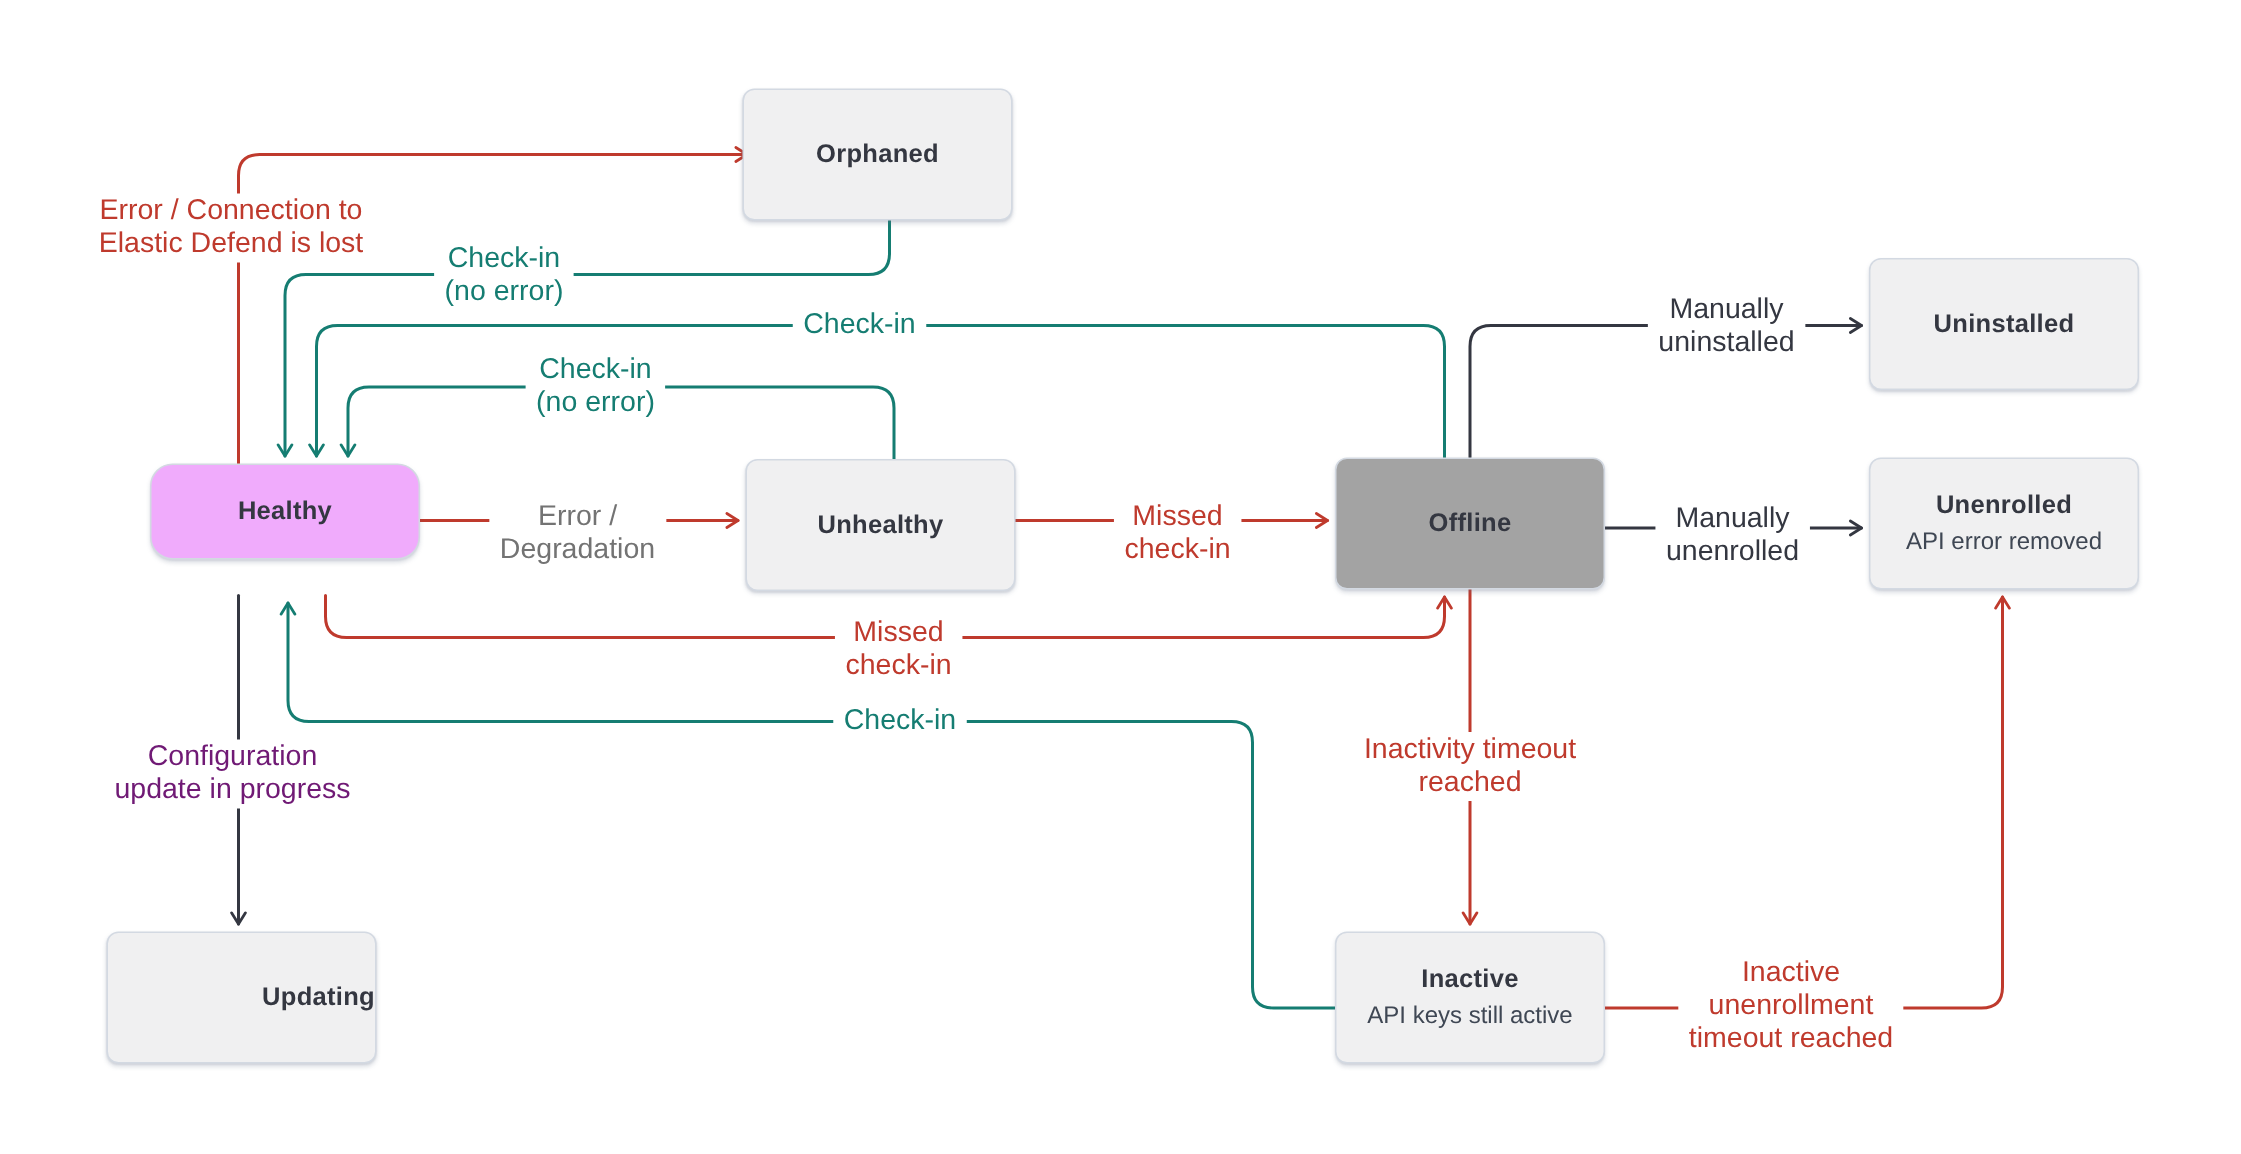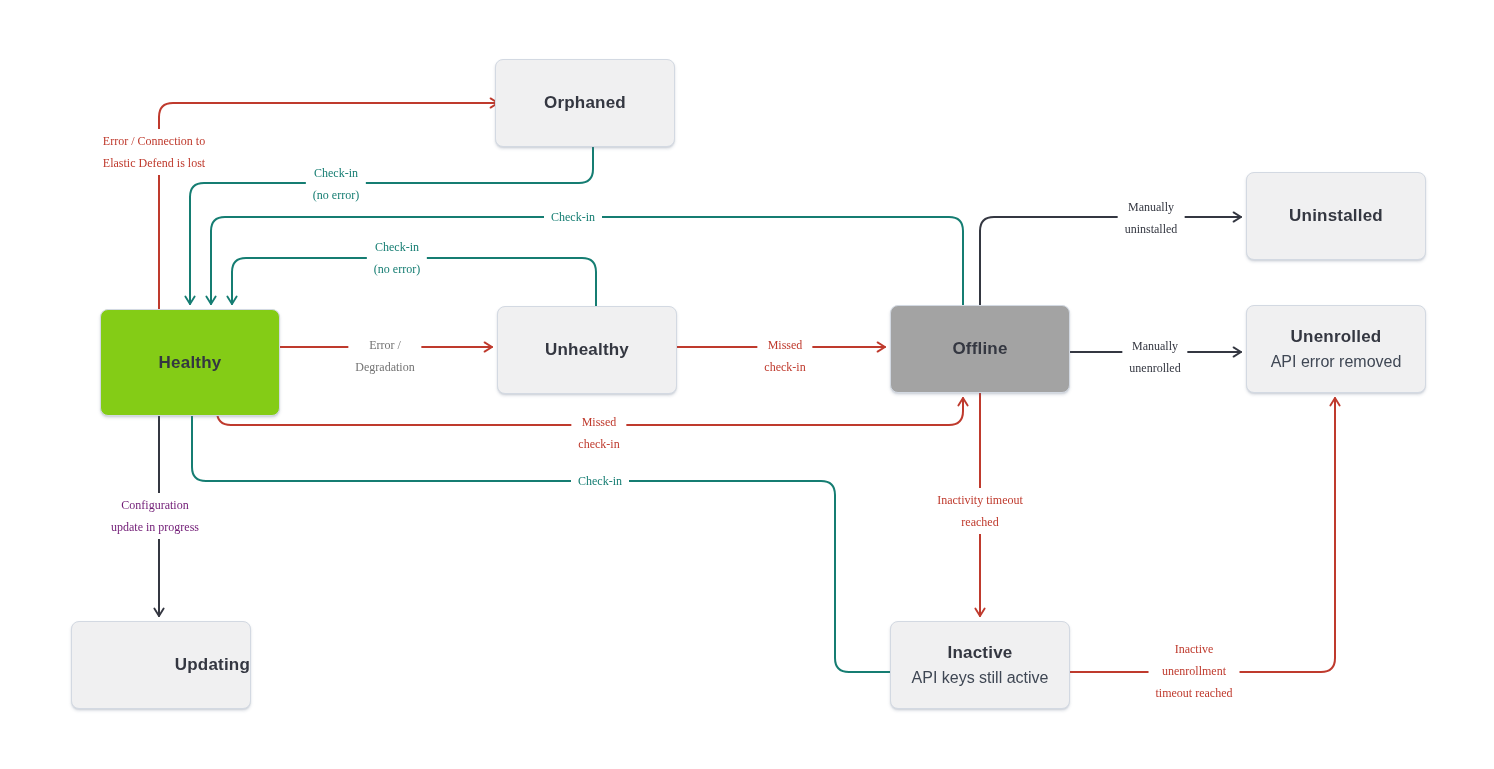--- a/index.html
+++ b/index.html
@@ -12,21 +12,21 @@
     position:absolute;box-sizing:border-box;
     background:#f0f0f1;border:1.5px solid #d3d9e2;border-radius:8px;
     box-shadow:0 2px 3px rgba(104,118,140,.22),0 1px 1px rgba(104,118,140,.12);
     display:flex;flex-direction:column;align-items:center;justify-content:center;gap:6px;
   }
   .node-title{font-weight:bold;font-size:17px;color:#343741;letter-spacing:.2px;}
   .node-sub{font-size:16px;color:#3f4754;}
   .edge-label{
     position:absolute;transform:translate(-50%,-50%);
     background:#ffffff;padding:1px 7px;text-align:center;
-    font-size:12px;line-height:22px;white-space:nowrap;font-family:Liberation Serif, serif;
+    font-size:19px;line-height:22px;white-space:nowrap;
   }
   .edge-path{fill:none;stroke-width:2px;stroke-linecap:round;}
 </style>
 </head>
 <body>
 
 <div id="canvas" style="background: rgb(255, 255, 255);">
   <svg id="edge-svg" viewBox="0 0 1494 769" xmlns="http://www.w3.org/2000/svg">
     <defs id="marker-defs">
         <marker id="arrow-success" viewBox="0 0 14 14" refX="11" refY="7" markerWidth="13" markerHeight="13" orient="auto" markerUnits="userSpaceOnUse">
@@ -70,21 +70,21 @@
       <div class="edge-label" style="left: 1194px; top: 671px; color: rgb(191, 58, 45);">Inactive<br>unenrollment<br>timeout reached</div>
       <div class="edge-label" style="left: 155px; top: 516px; color: #701a75;">Configuration<br>update in progress</div>
     </div>
   <div id="nodes-layer">
       <div class="node" style="left: 495px; top: 59px; width: 180px; height: 88px; background: rgb(240, 240, 241); border-color: rgb(211, 217, 226);">
         <div class="node-title" style="color: rgb(52, 55, 65);">Orphaned</div>
       </div>
       <div class="node" style="left: 1246px; top: 172px; width: 180px; height: 88px; background: rgb(240, 240, 241); border-color: rgb(211, 217, 226);">
         <div class="node-title" style="color: rgb(52, 55, 65);">Uninstalled</div>
       </div>
-      <div class="node" style="left: 100px; top: 309px; width: 180px; height: 107px; background: #84cc16; border-color: rgb(211, 217, 226);">
+      <div class="node" style="left: 100px; top: 309px; width: 180px; height: 64px; background: #f0abfc; border-color: rgb(211, 217, 226); border-radius: 15px;">
         <div class="node-title" style="color: rgb(52, 55, 65);">Healthy</div>
       </div>
       <div class="node" style="left: 497px; top: 306px; width: 180px; height: 88px; background: rgb(240, 240, 241); border-color: rgb(211, 217, 226);">
         <div class="node-title" style="color: rgb(52, 55, 65);">Unhealthy</div>
       </div>
       <div class="node" style="left: 890px; top: 305px; width: 180px; height: 88px; background: #a3a3a3; border-color: rgb(211, 217, 226);">
         <div class="node-title" style="color: rgb(52, 55, 65);">Offline</div>
       </div>
       <div class="node" style="left: 1246px; top: 305px; width: 180px; height: 88px; background: rgb(240, 240, 241); border-color: rgb(211, 217, 226);">
         <div class="node-title" style="color: rgb(52, 55, 65);">Unenrolled</div>

